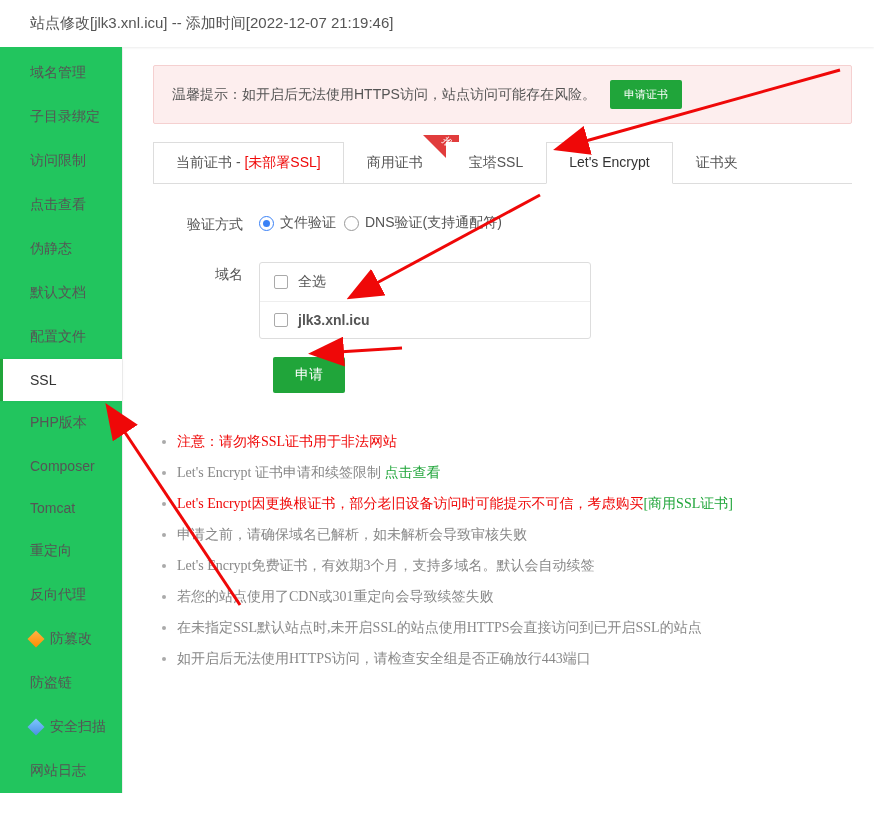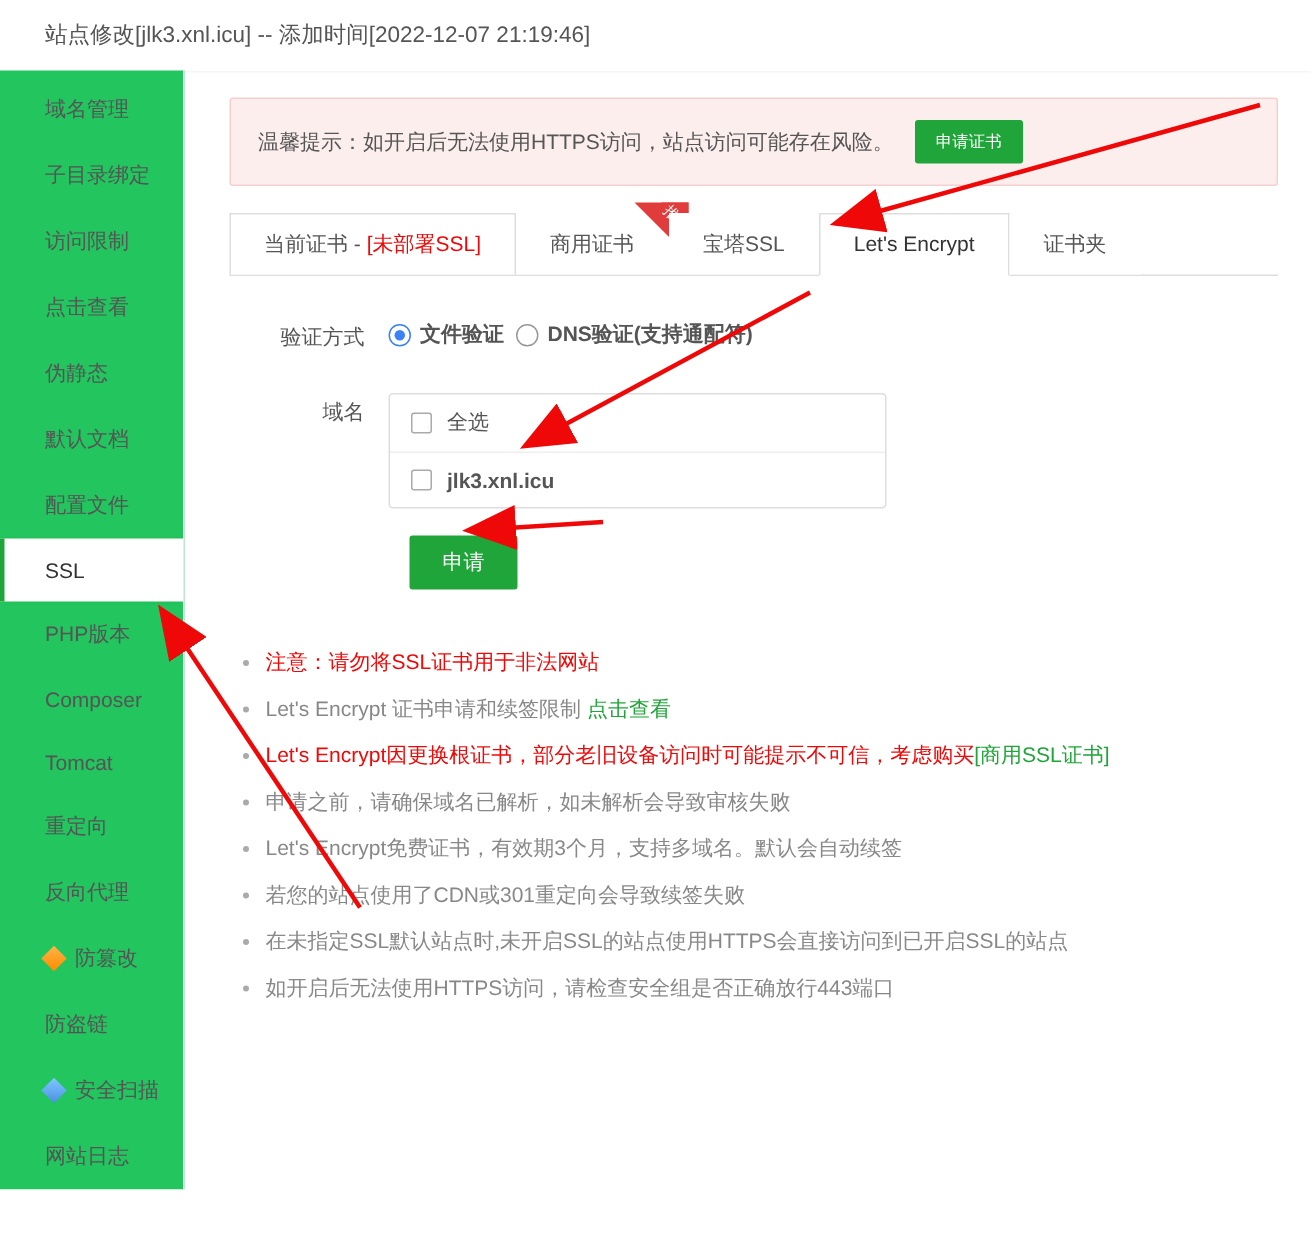--- a/index.html
+++ b/index.html
@@ -131,21 +131,20 @@
       padding-right: 16px;
       color: #555;
       padding-top: 4px;
       font-size: 14px;
     }
     .radio-group {
       display: flex;
       gap: 8px;
       align-items: center;
       padding-top: 2px;
-      font-weight: bold;
     }
     .radio-item {
       display: flex;
       align-items: center;
       gap: 6px;
       cursor: pointer;
       font-size: 14px;
       color: #555;
     }
     .radio {
@@ -195,20 +194,21 @@
     }
     .notes {
       margin-top: 28px;
       padding-left: 24px;
     }
     .notes li {
       margin-bottom: 10px;
       color: #888;
       font-size: 14px;
       line-height: 1.5;
+      font-family: Liberation Serif, serif;
     }
     .notes li::marker { color: #aaa; }
     .note-red { color: #ef0808; }
     .link-green { color: #20a53a; cursor: pointer; }
     .arrows {
       position: absolute;
       top: 0; left: 0;
       pointer-events: none;
     }
     .diamond-orange {

